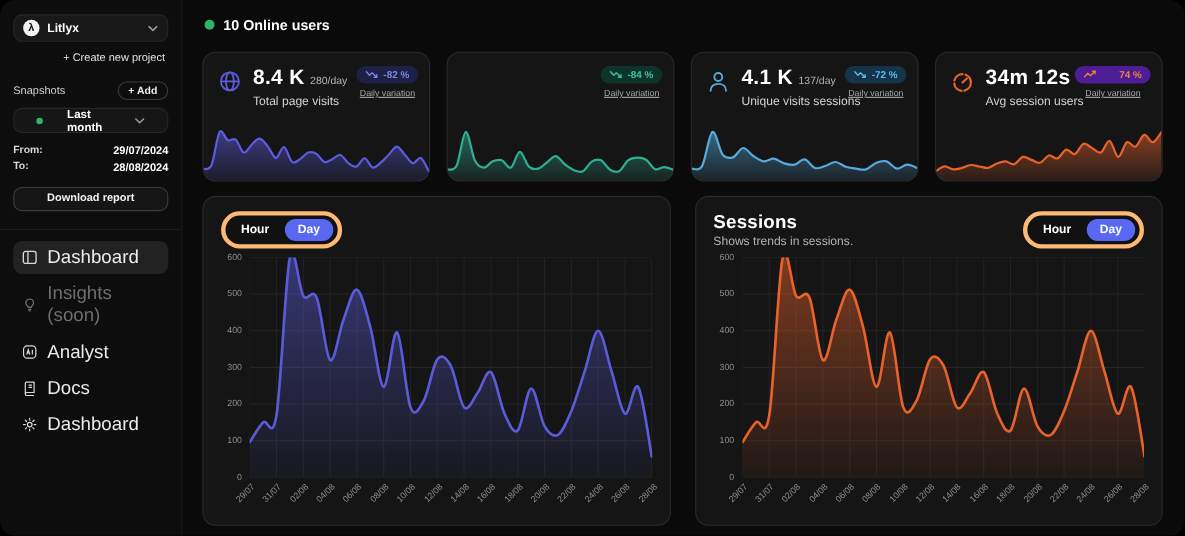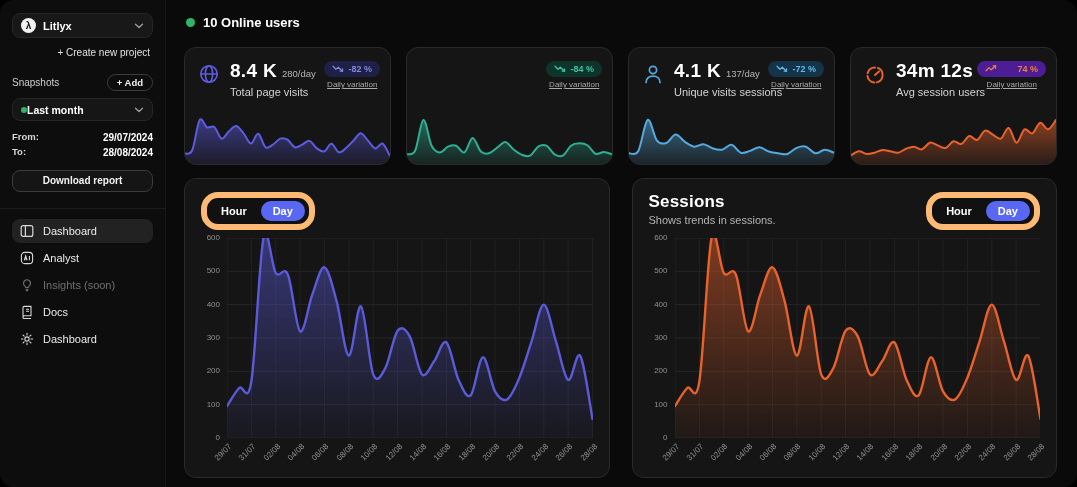--- a/index.html
+++ b/index.html
@@ -20,32 +20,32 @@
   .logo { width:15px; height:15px; border-radius:50%; background:#f2f2f2; color:#111;
           font-size:10px; font-weight:bold; display:grid; place-items:center; line-height:1; }
   .proj-name { font-size:11px; font-weight:700; color:#fff; flex:1; }
   .create { text-align:right; font-size:10px; color:#e2e2e2; margin:9px 3px 16px; cursor:pointer; }
   .snap-row { display:flex; justify-content:space-between; align-items:center; margin-bottom:7px; }
   .snap-label { font-size:10px; color:#cfcfcf; }
   .add-btn { background:transparent; border:1px solid #3c3c3c; border-radius:10px; color:#f0f0f0;
              font-size:9.5px; font-weight:700; padding:2px 9px; cursor:pointer;
              font-family:inherit; }
   .snap-select { background:#161616; border:1px solid #262626; border-radius:8px; height:23px;
-                 display:flex; align-items:center; gap:0; padding:0 8px; margin-bottom:9px; cursor:pointer; }
+                 display:flex; align-items:center; gap:22px; padding:0 20px; margin-bottom:9px; cursor:pointer; }
   .snap-dot { width:6px; height:6px; border-radius:50%; background:#2eb567; }
   .snap-name { font-size:10.5px; font-weight:600; color:#fff; flex:1; }
   .date-row { display:flex; justify-content:space-between; font-size:9.5px; line-height:1.5; }
   .date-row .dl { font-weight:700; color:#d8d8d8; }
   .date-row .dv { font-weight:700; color:#fff; font-size:10px; }
   .download { margin-top:10px; width:100%; background:#151515; border:1px solid #3c3c3c;
               border-radius:8px; color:#f2f2f2; font-size:10px; font-weight:600;
               padding:4px 0 5px; cursor:pointer; font-family:inherit; }
   .sb-divider { height:1px; background:#1d1d1d; margin:16px -12px 10px; }
   .nav-item { display:flex; align-items:center; gap:9px; padding:5px 8px; margin-bottom:3px;
-              border-radius:8px; font-size:11px; color:#ebebeb; cursor:pointer; }
+              border-radius:8px; font-size:17px; color:#ebebeb; cursor:pointer; }
   .nav-item.active { background:#222; }
   .nav-item.disabled { color:#6f6f6f; cursor:default; }
   .nav-ic { display:flex; color:#d9d9d9; }
   .nav-item.disabled .nav-ic { color:#6f6f6f; }
 
   
   .main { flex:1; padding:15px 20px 10px 18px; }
   .online-row { display:flex; align-items:center; gap:8px; margin-left:2px; }
   .online-dot { width:9px; height:9px; border-radius:50%; background:#2eb567; }
   .online-label { font-size:13px; font-weight:700; color:#fff; }
@@ -65,21 +65,21 @@
   .trend-ic { display:flex; }
   .svar { font-size:8px; color:#a8a8a8; margin-top:3px;text-decoration:underline; }
   .spark { position:absolute; left:0; right:0; bottom:0; width:100%; height:52px; display:block; }
 
   .charts-row { display:flex; gap:22px; margin-top:13px; }
   .ccard { flex:1; height:300px; background:#151515; border:1px solid #2a2a2a; border-radius:12px;
            padding:13px 16px 4px; }
   .chead { display:flex; justify-content:space-between; align-items:flex-start; }
   .ctitle { font-size:17px; font-weight:800; color:#fff; letter-spacing:.2px; }
   .csub { font-size:11px; color:#b3b3b3; margin-top:2px; }
-  .toggle { display:flex; align-items:center; gap:4px; background:#111; border:6px solid #fdba74;
+  .toggle { display:flex; align-items:center; gap:4px; background:#111; border:4px solid #fdba74;
             border-radius:17px; padding:3px 4px; }
   .tbtn { background:transparent; border:none; color:#fff; font-size:11px; font-weight:700;
           padding:4px 10px; border-radius:13px; cursor:pointer; font-family:inherit; }
   .tbtn.active { background:#5968f2; padding:4px 12px; }
 
   .plotgrid { display:flex; margin-top:8px; }
   .yaxis { width:26px; position:relative; height:200px; }
   .yaxis span { position:absolute; right:7px; font-size:8px; color:#8f8f8f; }
   .plotmain { flex:1; min-width:0; }
   .plotmain svg { display:block; width:100%; height:200px; }
@@ -131,37 +131,37 @@
     <nav id="nav">
         <div class="nav-item active">
           <span class="nav-ic">
             <svg viewBox="0 0 14 14" width="14" height="14" fill="none" stroke="currentColor" stroke-width="1.2">
               <rect x="1.2" y="1.6" width="11.6" height="10.8" rx="2"></rect>
               <path d="M5.4 1.6 V12.4"></path>
             </svg>
           </span>
           <span>Dashboard</span>
         </div>
+        <div class="nav-item disabled">
+          <span class="nav-ic">
+            <svg viewBox="0 0 14 14" width="14" height="14" fill="none" stroke="currentColor" stroke-width="1.1" stroke-linecap="round">
+              <path d="M7 1.8 a3.5 3.5 0 0 1 2 6.35 c-.5 .35 -.7 .8 -.7 1.35 h-2.6 c0 -.55 -.2 -1 -.7 -1.35 A3.5 3.5 0 0 1 7 1.8 Z"></path>
+              <path d="M5.9 11.2 h2.2 M6.3 12.6 h1.4"></path>
+            </svg>
+          </span>
+          <span>Insights (soon)</span>
+        </div>
         <div class="nav-item">
           <span class="nav-ic">
             <svg viewBox="0 0 14 14" width="14" height="14" fill="none" stroke="currentColor" stroke-width="1.1">
               <rect x="1.4" y="1.4" width="11.2" height="11.2" rx="3.4"></rect>
               <path d="M4.3 9.3 L5.7 4.9 L7.1 9.3 M4.8 7.9 H6.6 M9.4 4.9 V9.3"></path>
             </svg>
           </span>
           <span>Analyst</span>
-        </div>
-        <div class="nav-item disabled">
-          <span class="nav-ic">
-            <svg viewBox="0 0 14 14" width="14" height="14" fill="none" stroke="currentColor" stroke-width="1.1" stroke-linecap="round">
-              <path d="M7 1.8 a3.5 3.5 0 0 1 2 6.35 c-.5 .35 -.7 .8 -.7 1.35 h-2.6 c0 -.55 -.2 -1 -.7 -1.35 A3.5 3.5 0 0 1 7 1.8 Z"></path>
-              <path d="M5.9 11.2 h2.2 M6.3 12.6 h1.4"></path>
-            </svg>
-          </span>
-          <span>Insights (soon)</span>
         </div>
         <div class="nav-item">
           <span class="nav-ic">
             <svg viewBox="0 0 14 14" width="14" height="14" fill="none" stroke="currentColor" stroke-width="1.1" stroke-linejoin="round">
               <path d="M3 12.6 V2.6 a1.2 1.2 0 0 1 1.2 -1.2 H11 v9.4 H4.4 a1.4 1.4 0 0 0 0 2.8 H11"></path>
               <path d="M6 4.2 h3 M6 6.2 h3"></path>
             </svg>
           </span>
           <span>Docs</span>
         </div>

